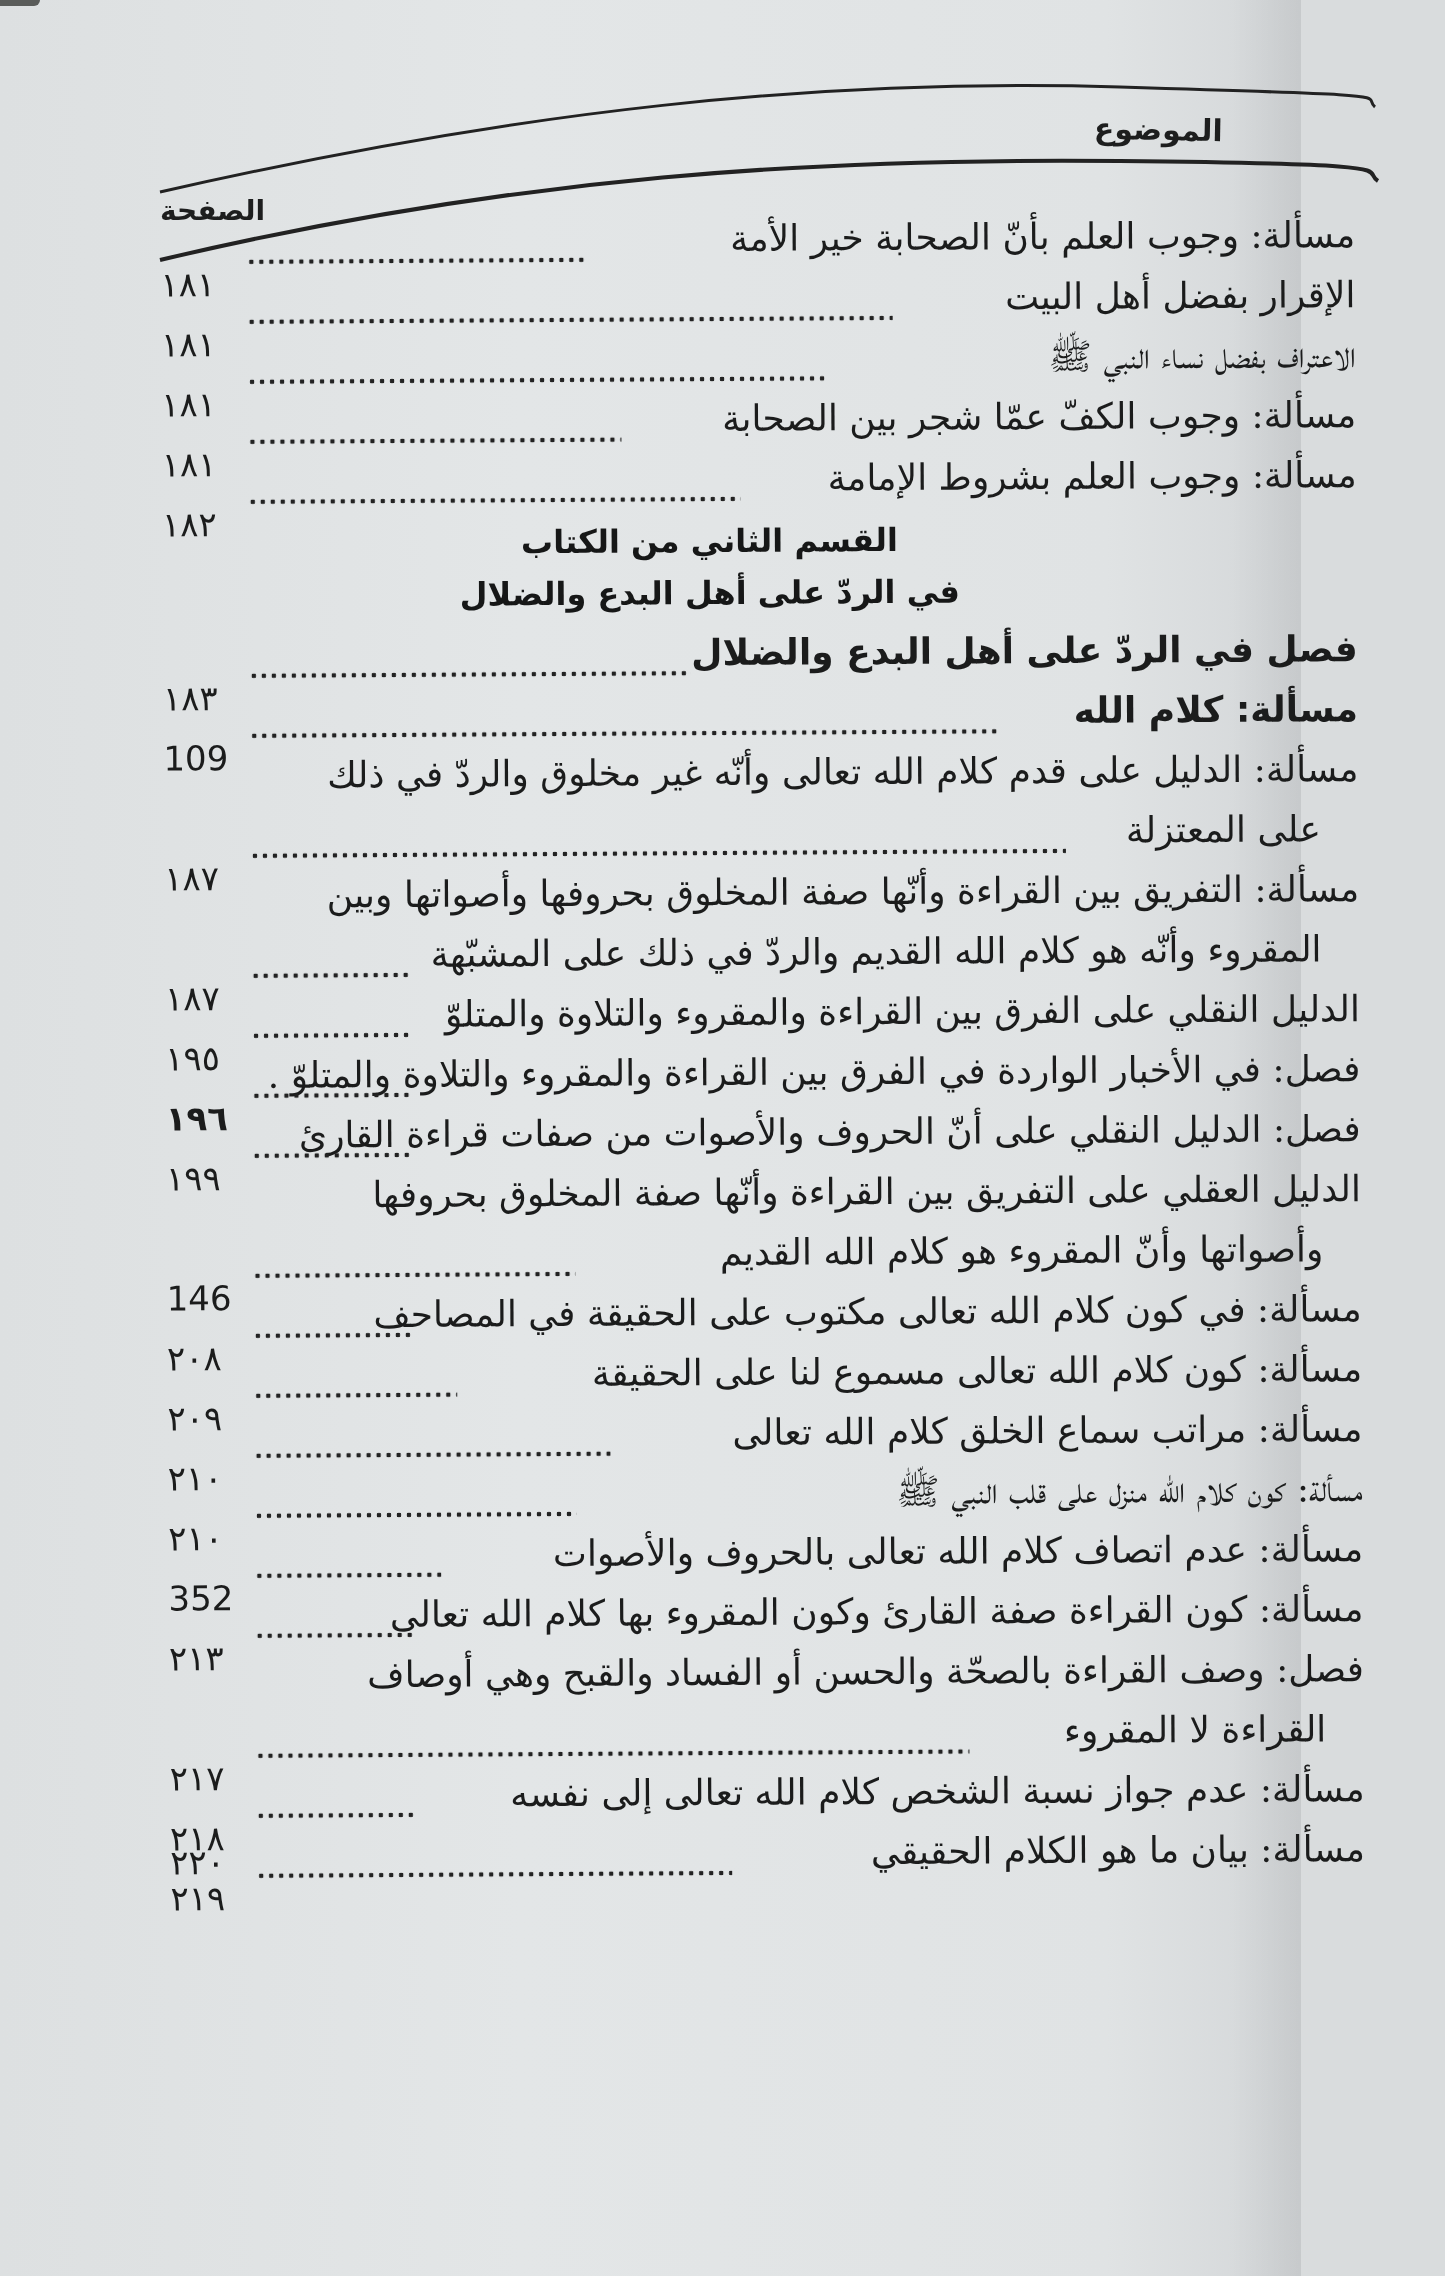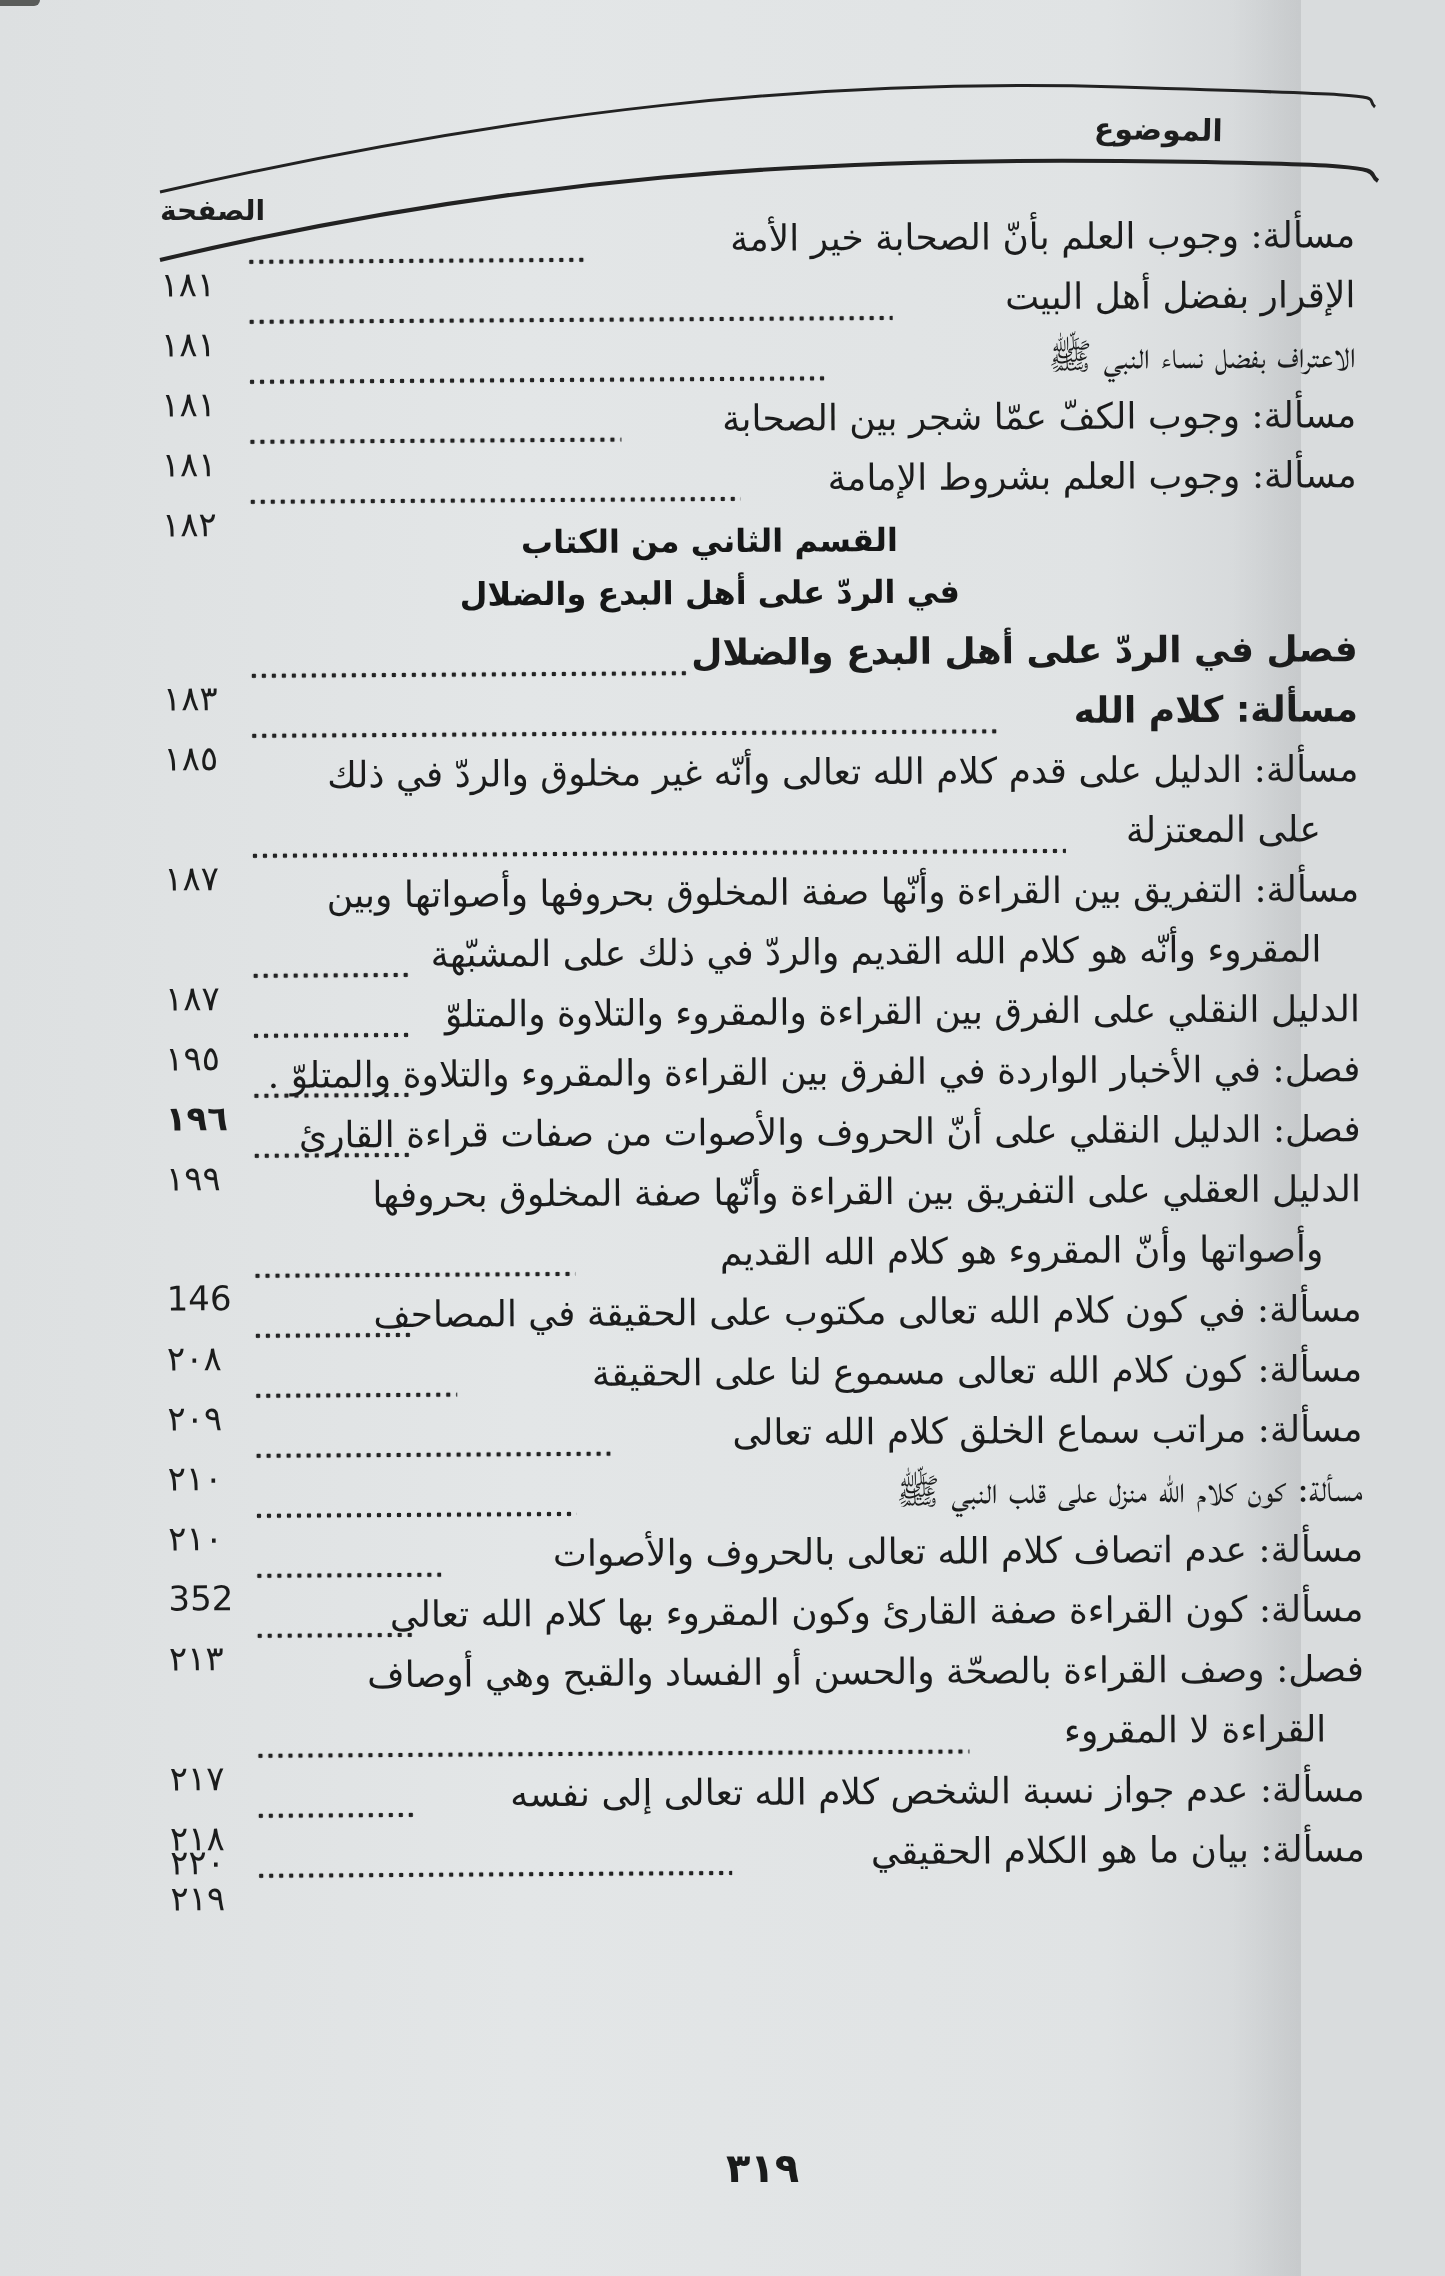--- a/index.html
+++ b/index.html
@@ -201,21 +201,21 @@
           <span class="text-line bold">فصل في الردّ على أهل البدع والضلال</span>
           <div class="leader-row" style="top: -14px;">
             <span class="leader" style="width: 442px; top: 0px;"></span>
             <span class="pgnum" style="top: -4px;">١٨٣</span>
           </div>
         </div>
         <div class="entry">
           <span class="text-line bold">مسألة: كلام الله</span>
           <div class="leader-row" style="top: -14px;">
             <span class="leader" style="width: 748px; top: 0px;"></span>
-            <span class="pgnum" style="top: -4px;">١٨٥</span>
+            <span class="pgnum" style="top: -4px;">109</span>
           </div>
         </div>
         <div class="entry">
           <span class="text-line">مسألة: الدليل على قدم كلام الله تعالى وأنّه غير مخلوق والردّ في ذلك</span>
           <span class="text-line cont">على المعتزلة</span>
           <div class="leader-row" style="top: -14px;">
             <span class="leader" style="width: 816px; top: 0px;"></span>
             <span class="pgnum" style="top: -4px;">١٨٧</span>
           </div>
         </div>
@@ -319,14 +319,13 @@
             <span class="leader" style="width: 476px; top: 0px;"></span>
             <span class="pgnum" style="top: -4px;">٢١٩</span>
           </div>
         </div>
         <div class="entry" style="height: 0px;">
           <span class="pgnum" style="top: -54px;">٢٢٠</span>
         </div>
       </div>
   </div>
 
-  <div class="footer-num">٣١٩</div>
 </div>
 
 </body></html>

